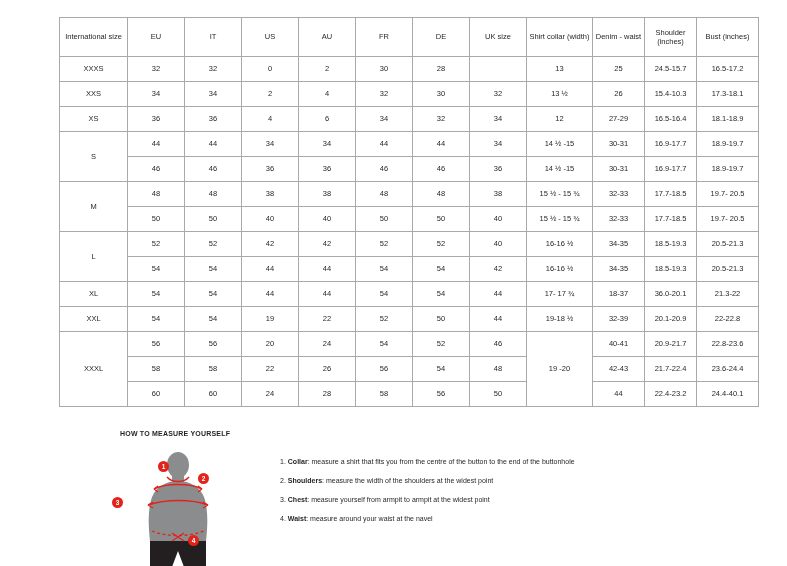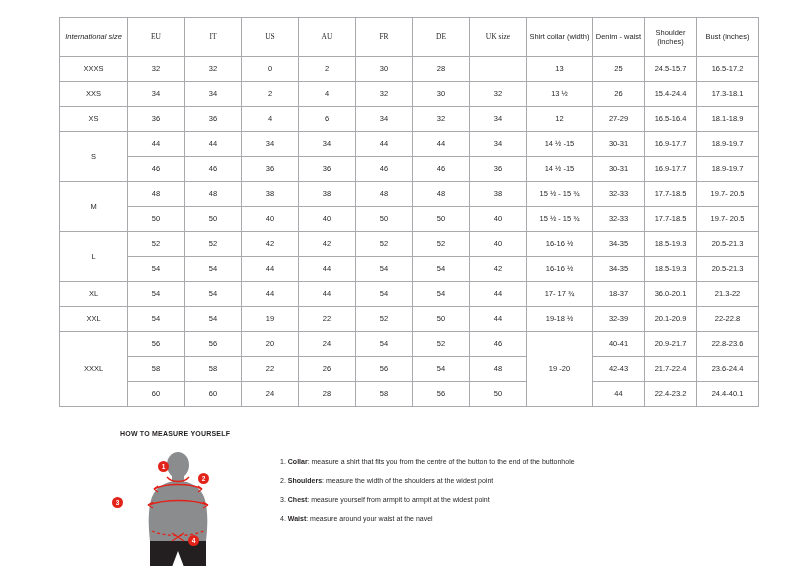--- a/index.html
+++ b/index.html
@@ -52,22 +52,22 @@
   col.c3 { width: 57px; }
   col.c4 { width: 57px; }
   col.c5 { width: 57px; }
   col.c6 { width: 57px; }
   col.c7 { width: 57px; }
   col.c8 { width: 66px; }
   col.c9 { width: 52px; }
   col.c10 { width: 52px; }
   col.c11 { width: 62px; }
 
-  .hdr-int { padding-left: 6px; text-align: left; font-style: italic; }
-  .hdr-left { text-align: left; padding-left: 8px; font-family: Liberation Serif, serif; }
+  .hdr-int { padding-left: 6px; text-align: left; }
+  .hdr-left { text-align: left; padding-left: 8px; }
 
   
   .measure {
     position: absolute;
     left: 120px;
     top: 430px;
     width: 600px;
   }
   .measure-title {
     font-size: 7px;
@@ -171,21 +171,21 @@
           <td>XXS</td>
           <td>34</td>
           <td>34</td>
           <td>2</td>
           <td>4</td>
           <td>32</td>
           <td>30</td>
           <td>32</td>
           <td>13 ½</td>
           <td>26</td>
-          <td>15.4-24.4</td>
+          <td>15.4-10.3</td>
           <td>17.3-18.1</td>
         </tr>
         <tr>
           <td>XS</td>
           <td>36</td>
           <td>36</td>
           <td>4</td>
           <td>6</td>
           <td>34</td>
           <td>32</td>

